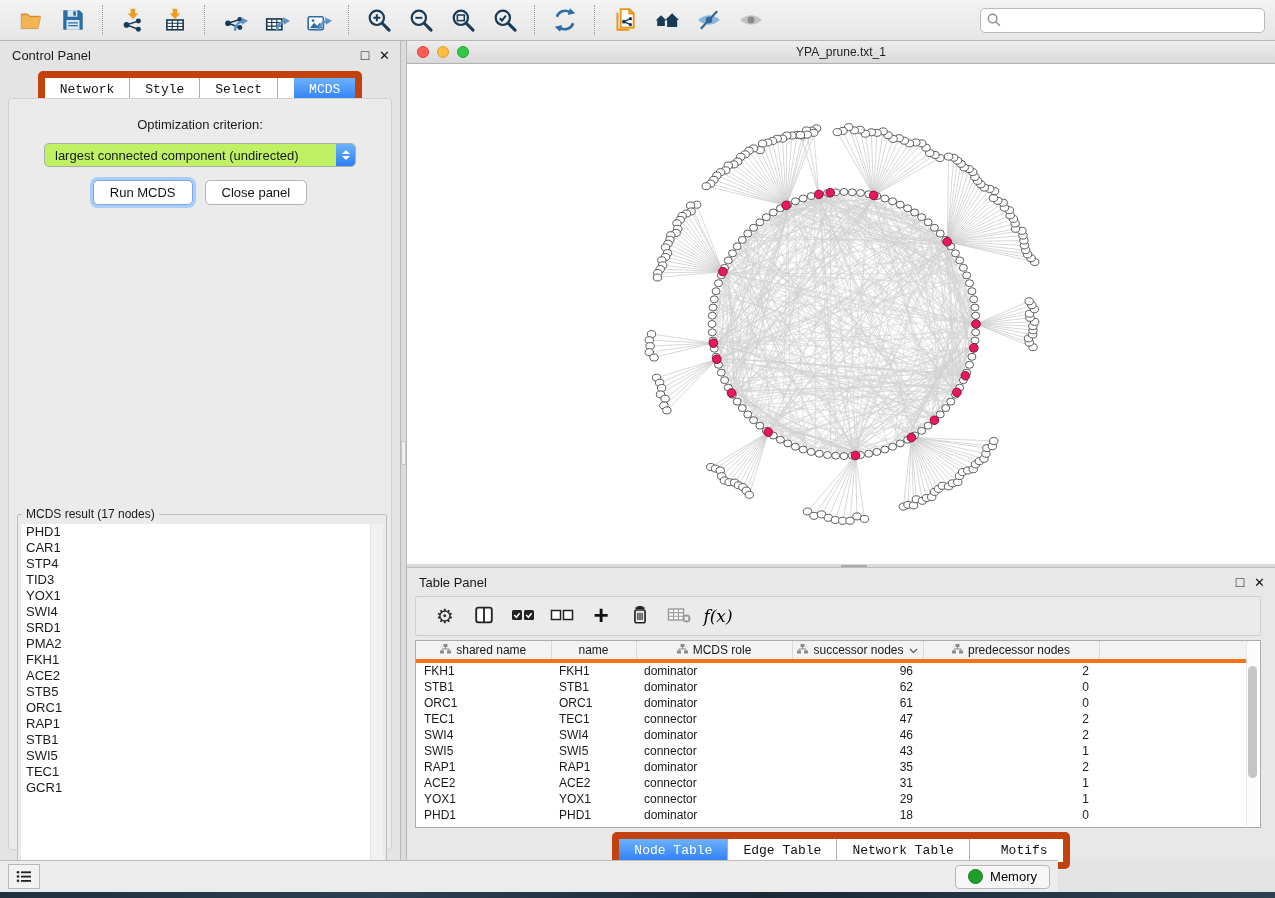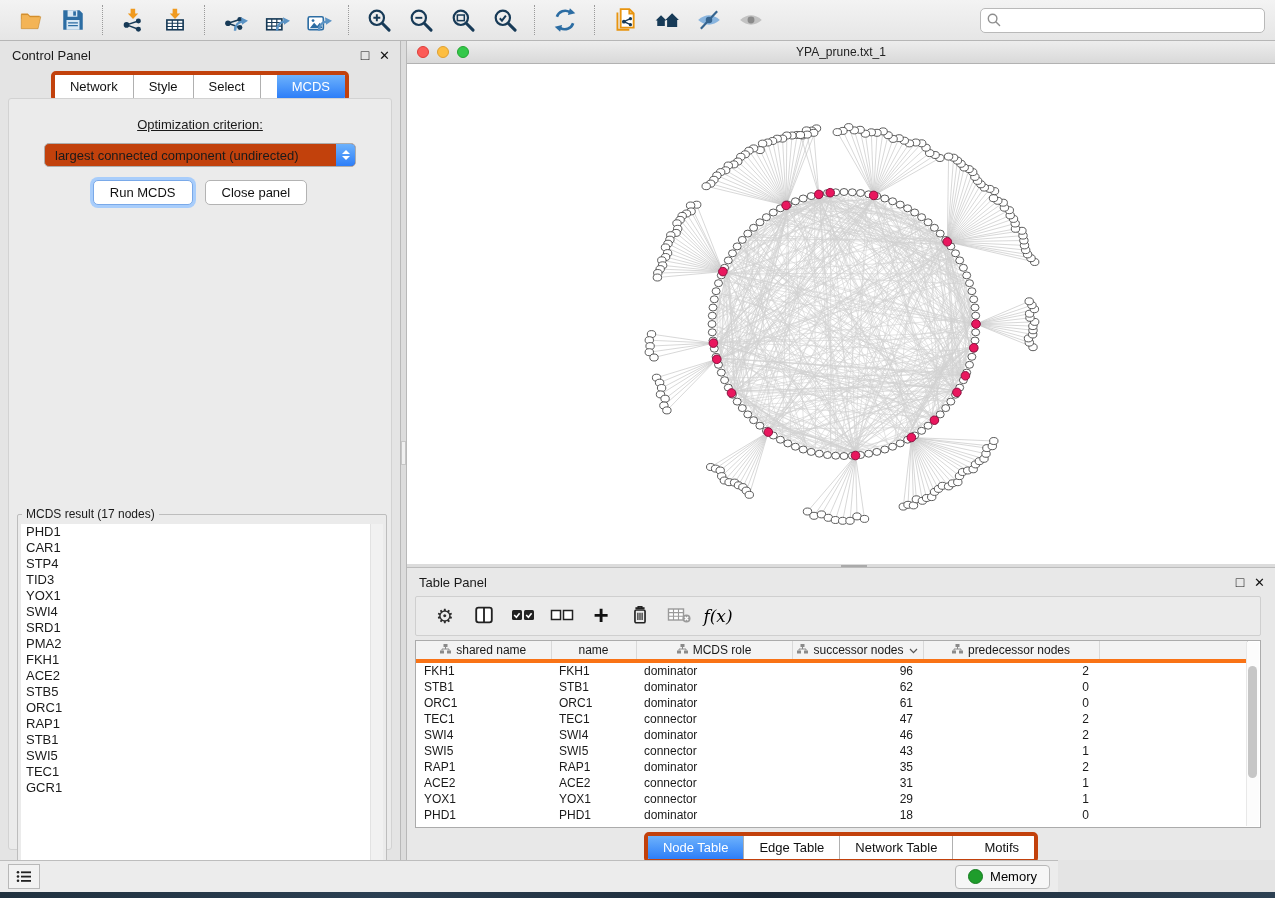--- a/index.html
+++ b/index.html
@@ -18,30 +18,30 @@
                 padding:0 8px 0 26px;font-size:13px;outline:none;box-sizing:border-box;}
   #search-wrap svg{position:absolute;left:7px;top:5px;}
   
   .panel-title-row{height:24px;display:flex;align-items:center;padding:2px 10px 0 12px;font-size:13px;}
   .win-btns{margin-left:auto;display:flex;align-items:center;gap:10px;}
   .win-btn{font-size:13px;line-height:13px;color:#111;cursor:pointer;font-weight:bold;}
   .float-glyph{font-weight:normal;font-size:14px;}
   
   #control-panel{position:absolute;left:0;top:41px;width:400px;height:819px;background:#e4e4e4;}
   #ctl-tabs-row{display:flex;justify-content:center;margin-top:4px;}
-  .seg{display:inline-flex;background:#fff;border:4px solid #c2410c;border-radius:5px;overflow:hidden;
-       box-shadow:0 1px 0 rgba(255,255,255,.6);}
+  .seg{display:inline-flex;background:#fff;border:7px solid #c2410c;border-radius:5px;overflow:hidden;
+       box-shadow:0 1px 0 rgba(255,255,255,.6);font-family:Liberation Mono, monospace;}
   .seg button{border:none;background:#fff;padding:4px 15px;font-size:13px;font-family:inherit;
               border-right:1px solid #b0b0b0;cursor:pointer;color:#111;}
   .seg button:last-child{border-right:none;margin-left:16px;}
   .seg button.active{background:linear-gradient(#6db2fc,#2d7ef8);color:#fff;}
   #ctl-body{position:absolute;left:8px;top:57px;width:384px;height:752px;background:#ebebeb;
             border:1px solid #d2d2d2;border-radius:3px;box-sizing:border-box;}
-  #opt-label{text-align:center;margin-top:18px;font-size:13px;text-decoration:underline;}
-  #criterion-select{margin:11px auto 0;width:312px;height:24px;background:#c2410c;border:1px solid #adadad;
+  #opt-label{text-align:center;margin-top:18px;font-size:13px;}
+  #criterion-select{margin:11px auto 0;width:312px;height:24px;background:#bef264;border:1px solid #adadad;
             border-radius:5px;display:flex;align-items:center;cursor:pointer;position:relative;box-sizing:border-box;}
   #criterion-select .sel-text{flex:1;font-size:13px;padding-left:10px;white-space:nowrap;}
   .stepper{width:19px;height:22px;border-radius:0 4px 4px 0;background:linear-gradient(#6db2fc,#2d7ef8);
            display:flex;flex-direction:column;align-items:center;justify-content:center;gap:2px;}
   .stepper i{width:0;height:0;border-left:4px solid transparent;border-right:4px solid transparent;}
   .stepper i.up{border-bottom:4px solid #fff;}
   .stepper i.down{border-top:4px solid #fff;}
   #btn-row{display:flex;justify-content:center;gap:12px;margin-top:13px;}
   .mac-btn{background:#fff;border:1px solid #b3b3b3;border-radius:5px;padding:4px 16px;font-size:13px;
            font-family:inherit;cursor:pointer;color:#111;}

